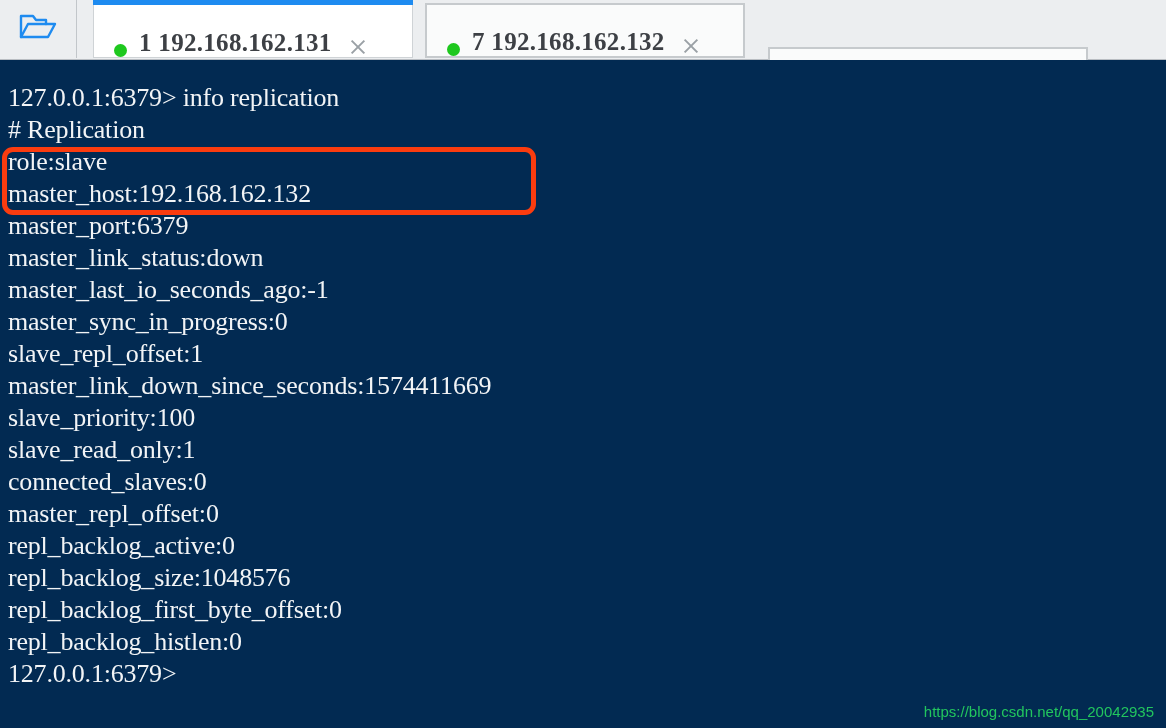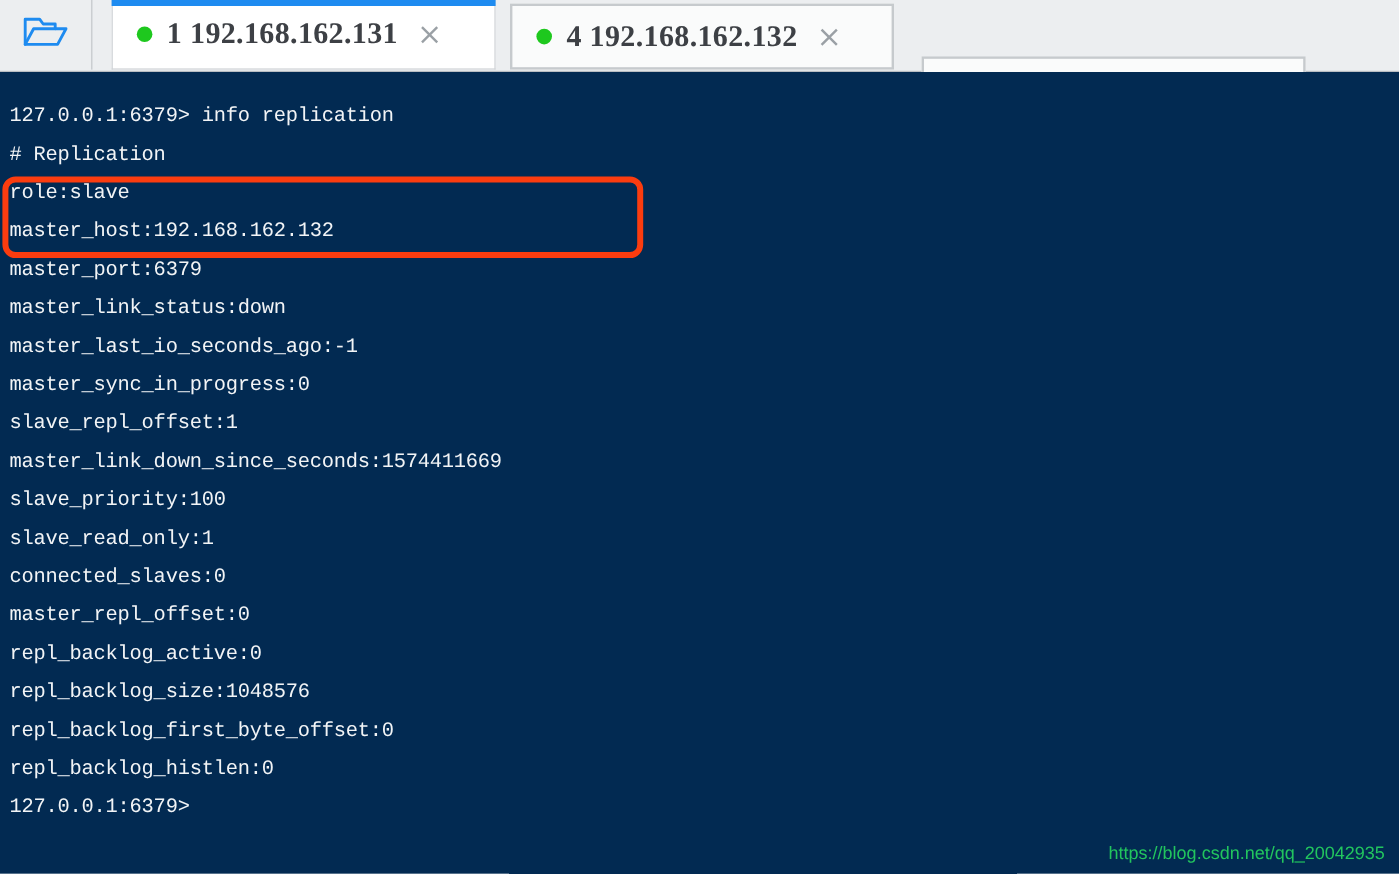--- a/index.html
+++ b/index.html
@@ -37,21 +37,21 @@
     justify-content: center;
     cursor: pointer;
   }
 
   .tab {
     position: absolute;
     top: 3px;
     height: 55px;
     box-sizing: border-box;
     display: flex;
-    align-items: center;
+    align-items: flex-end;
     background: #fafafa;
     cursor: pointer;
   }
   .tab.inactive {
     border: 2px solid #c6cacd;
     background: #fafbfb;
   }
   .tab.active {
     border: 1px solid #cfd3d6;
     border-top: none;
@@ -112,22 +112,22 @@
     width: 1166px;
     height: 668px;
     background: #022a52;
     overflow: hidden;
   }
   #termtext {
     position: absolute;
     left: 8px;
     top: 22px;
     margin: 0;
-    font-family: Liberation Mono, monospace;
-    font-size: 17px;
+    font-family: Liberation Serif, serif;
+    font-size: 26px;
     line-height: 32px;
     color: #f2f4f6;
     white-space: pre;
     letter-spacing: -0.2px;
   }
 
   
   #highlight-box {
     position: absolute;
     left: 2px;
@@ -166,21 +166,21 @@
 
   <div class="tab active" style="left:93px; width:320px;">
     <div class="tab-topbar"></div>
     <span class="dot"></span>
     <span class="tab-label">1  192.168.162.131</span>
     <span class="tab-close"></span>
   </div>
 
   <div class="tab inactive" style="left:425px; width:320px;">
     <span class="dot"></span>
-    <span class="tab-label">4  192.168.162.132</span>
+    <span class="tab-label">7  192.168.162.132</span>
     <span class="tab-close"></span>
   </div>
 
   <div class="tab inactive" style="left:768px; width:320px;margin-top:44px;">
     <span class="dot"></span>
     <span class="tab-label">3  192.168.162.133</span>
     <span class="tab-close"></span>
   </div>
 
 </div>

